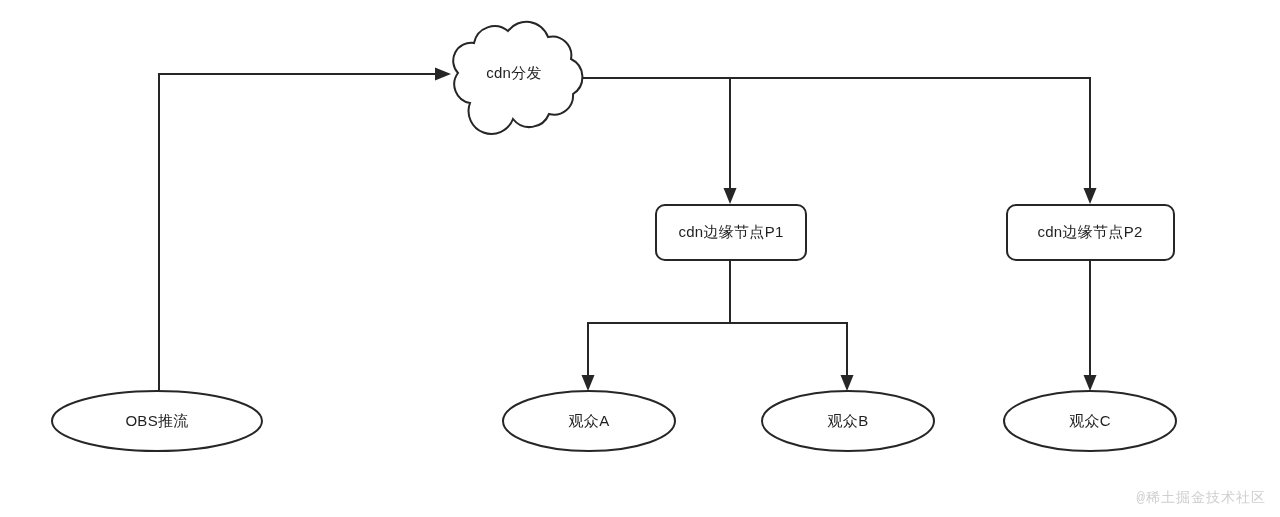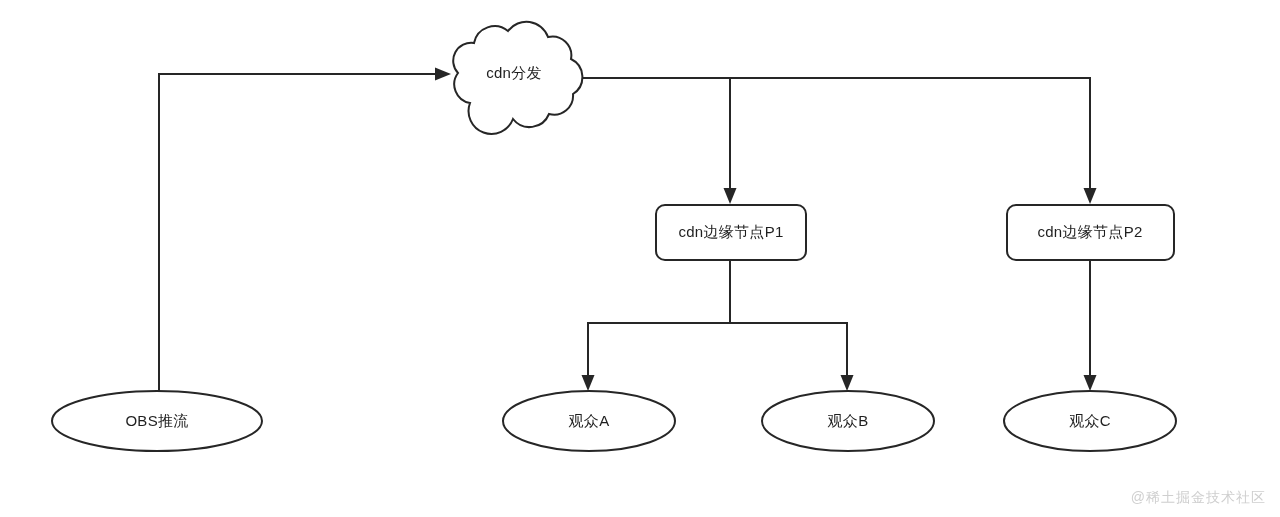--- a/index.html
+++ b/index.html
@@ -47,21 +47,21 @@
     stroke-linejoin: miter;
   }
   .arrow-head {
     fill: #262626;
     stroke: none;
   }
   .watermark {
     position: absolute;
     right: 14px;
     bottom: 10px;
-    font-family: Liberation Sans, sans-serif;
+    font-family: Liberation Mono, monospace;
     font-size: 14px;
     color: #cfcfcf;
     letter-spacing: 1px;
     user-select: none;
     white-space: nowrap;
     margin-top: 12px;
   }
 </style>
 </head>
 <body>

